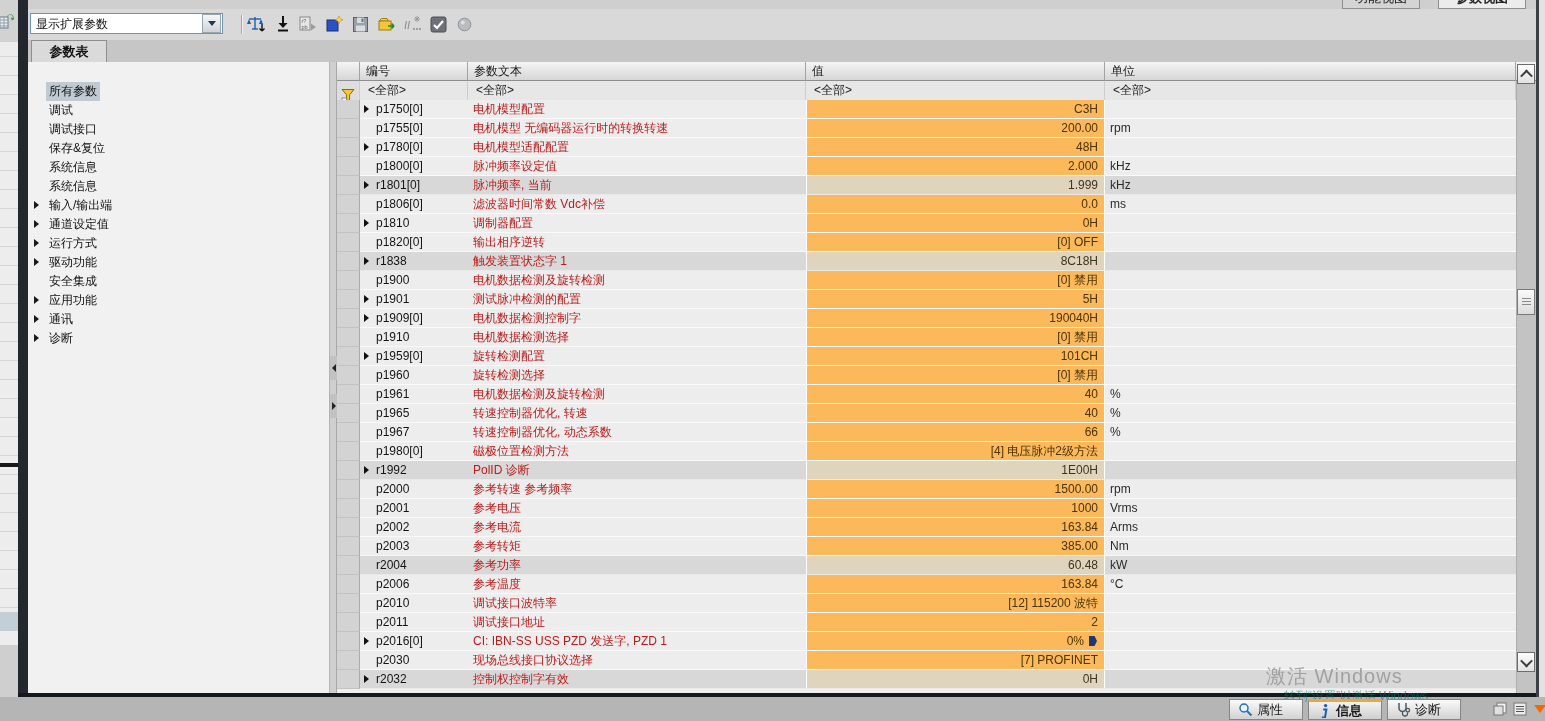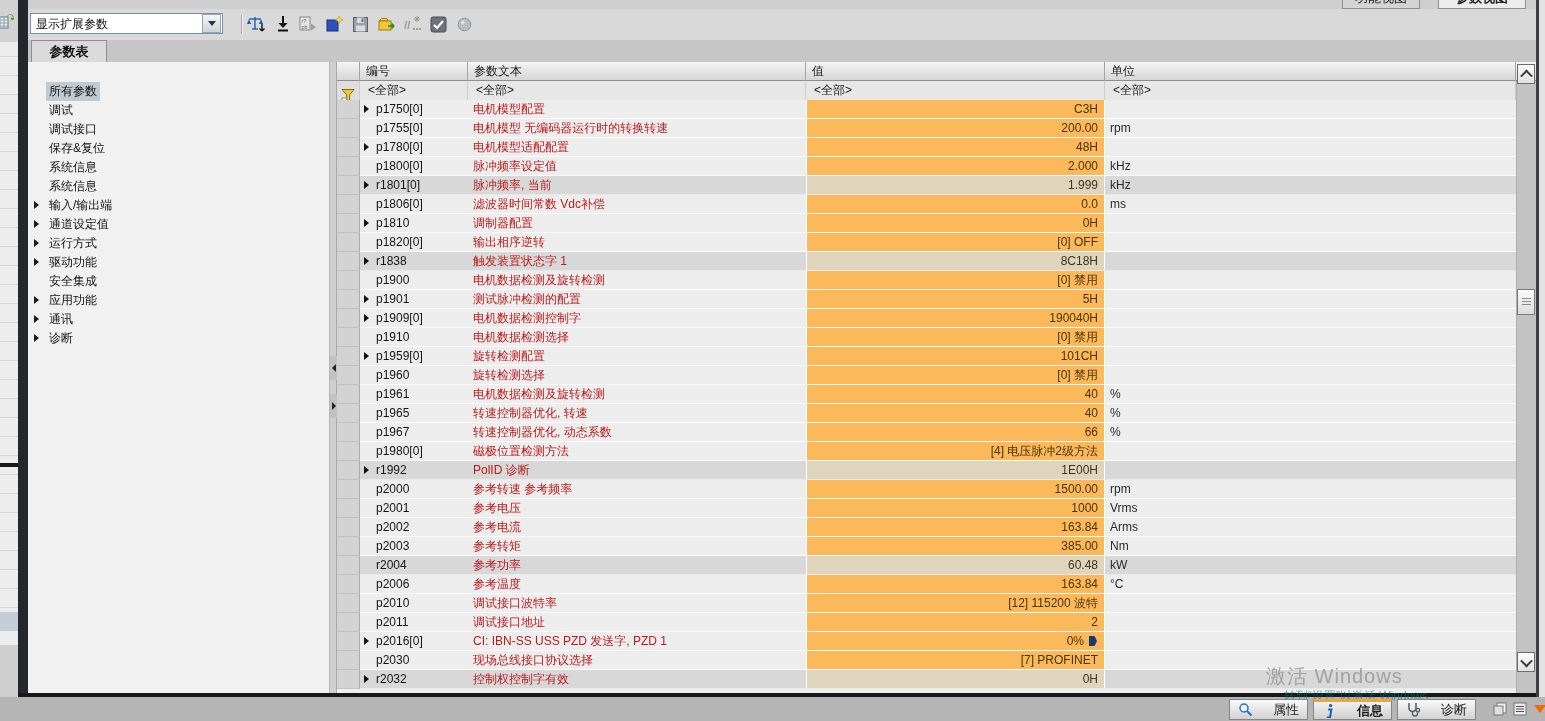--- a/index.html
+++ b/index.html
@@ -104,21 +104,21 @@
   .chev-d{width:7px;height:7px;border-left:2px solid #3d3d3d;border-top:2px solid #3d3d3d;transform:rotate(225deg) translate(1px,1px);}
   #vs-thumb{position:absolute;left:1px;top:227px;width:18px;height:26px;background:linear-gradient(#fafafa,#dcdcdc);
     border:1px solid #7a7a7a;box-sizing:border-box;}
   #vs-thumb:after{content:"";position:absolute;left:4px;top:8px;width:9px;height:9px;
     background:repeating-linear-gradient(#8a8a8a 0 1px,transparent 1px 3px);}
   
   #bottom-line{position:absolute;left:18px;top:693px;width:1527px;height:4px;background:#15181c;}
   #status-bar{position:absolute;left:0;top:697px;width:1545px;height:24px;background:#b5b5b5;z-index:2;}
   #insp-tabs{position:absolute;left:1229px;top:699px;display:flex;gap:5px;z-index:6;}
   .itab{height:21px;min-width:74px;box-sizing:border-box;background:linear-gradient(#fafafa,#d2d2d2);
-    border:1px solid #858585;display:flex;align-items:center;gap:20px;padding:0 8px;color:#1a1a1a;}
+    border:1px solid #858585;display:flex;align-items:center;gap:4px;padding:0 8px;color:#1a1a1a;}
   .itab.active{border-top:3px solid #eda63a;background:linear-gradient(#f2f2f2,#cfcfcf);font-weight:bold;}
   .iticon{width:15px;height:15px;display:inline-flex;}
   .itlabel{font-size:13px;}
   #insp-icons{position:absolute;left:1493px;top:702px;display:flex;gap:6px;align-items:center;z-index:6;}
   #insp-icons .ic{width:14px;height:14px;display:inline-flex;}
   .tri-collapse{width:0;height:0;border-left:6px solid transparent;border-right:6px solid transparent;border-top:8px solid #ef6a00;}
   
   #wm1{position:absolute;left:1266px;top:663px;font-size:20px;color:#8f8f8f;opacity:.75;z-index:5;letter-spacing:1px;}
   #wm2{position:absolute;left:1284px;top:688px;font-size:12px;color:#0f766e;opacity:.6;z-index:5;white-space:nowrap;}
   

